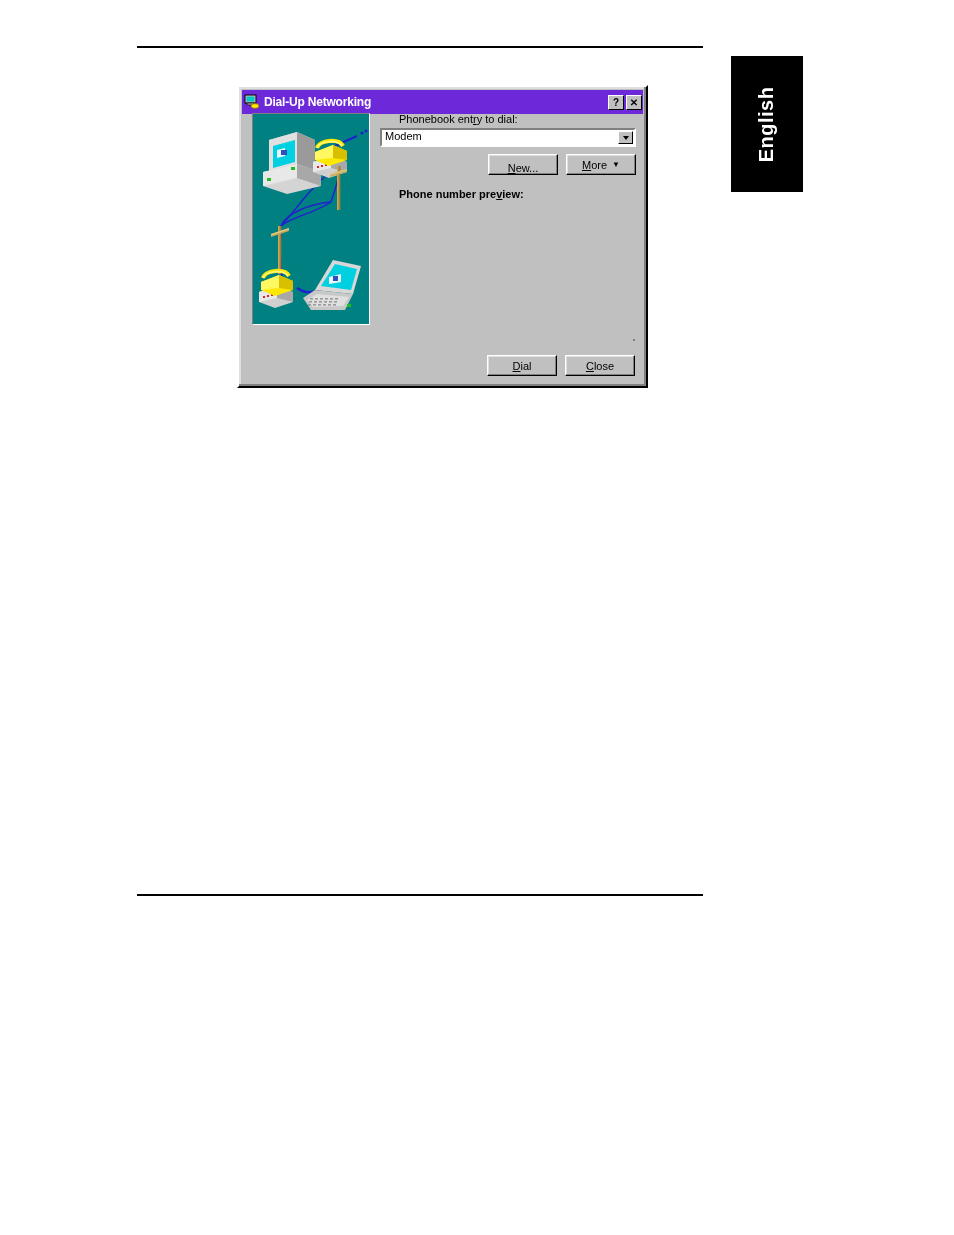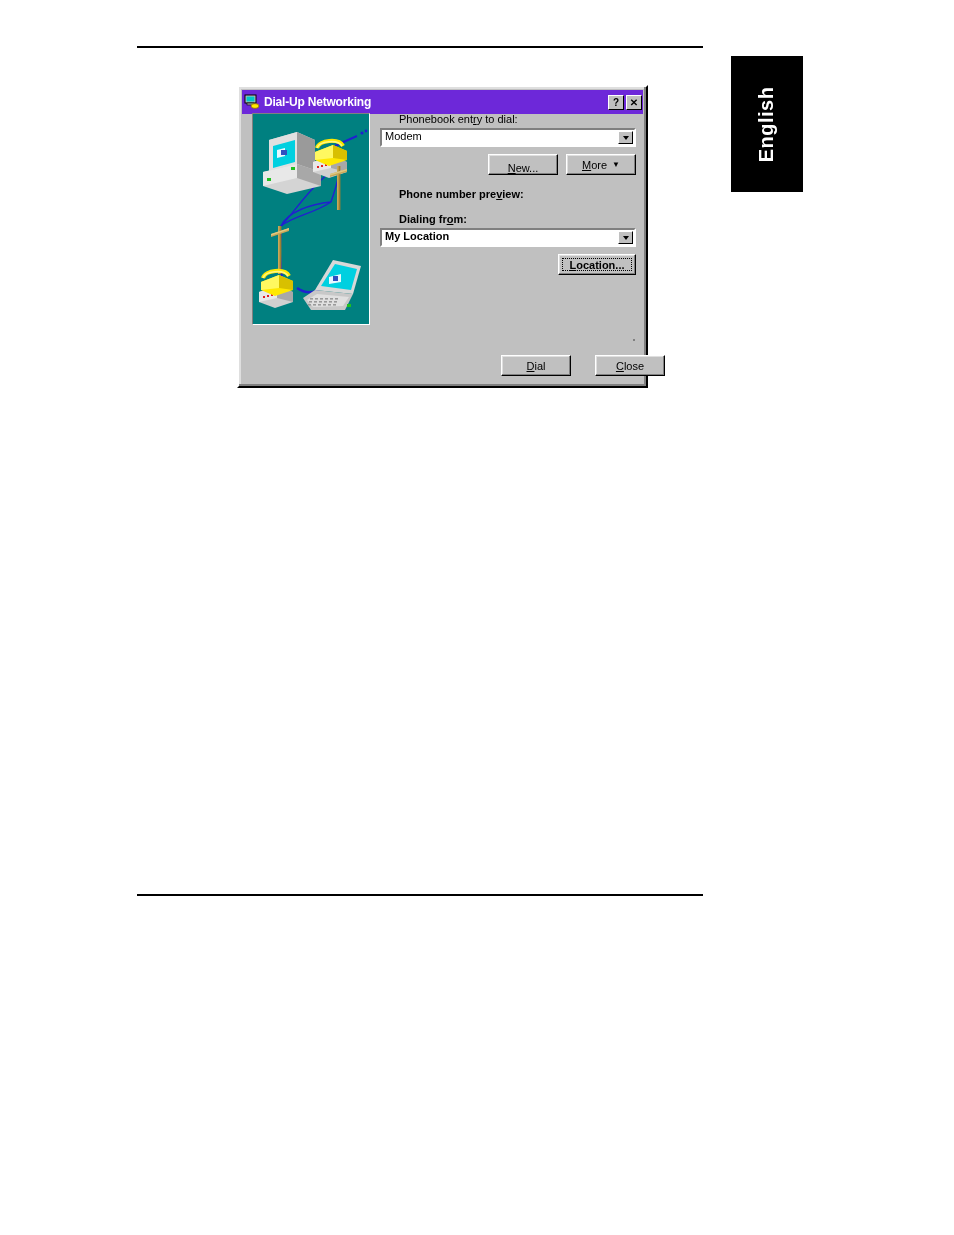--- a/index.html
+++ b/index.html
@@ -221,24 +221,24 @@
   }
   .btn-new { width: 70px; align-items: flex-end; }
   .btn-more { width: 70px; }
   .btn-location { width: 78px; }
   .btn-bottom { width: 70px; }
 
   .field-group { margin-top: 13px; font-weight: bold; }
 
   .bottom-row {
     position: absolute;
-    left: 262px;
+    left: 248px;
     top: 268px;
     display: flex;
-    gap: 24px;
+    gap: 8px;
   }
   .dot-artifact {
     position: absolute;
     left: 394px;
     top: 252px;
     width: 2px;
     height: 2px;
     background: #808080;
   }
 </style>
@@ -391,36 +391,20 @@
         <span style="font-size:8px;margin-left:5px">▼</span>
       </div>
     </div>
 
     <div class="field-group">
       <div class="field-label">
         <span>Phone number pre</span><u>v</u><span>iew:</span>
       </div>
     </div>
 
-    <div class="field-group">
-      <div class="field-label">
-        <span>Dialing fr</span><u>o</u><span>m:</span>
-      </div>
-      <div class="sunken">
-        <span class="val">My Location</span>
-        <span class="combo-arrow">
-            <span class="tri-down"></span>
-          </span>
-      </div>
-      <div class="btnrow">
-        <div class="w95btn btn-location focus">
-          <span><u>L</u><span>ocation...</span></span>
-        </div>
-      </div>
-    </div>
   </div>
 
   <div class="dot-artifact"></div>
 
   <div class="bottom-row">
     <div class="w95btn btn-bottom">
       <span><u>D</u><span>ial</span></span>
     </div>
     <div class="w95btn btn-bottom">
       <span><u>C</u><span>lose</span></span>

